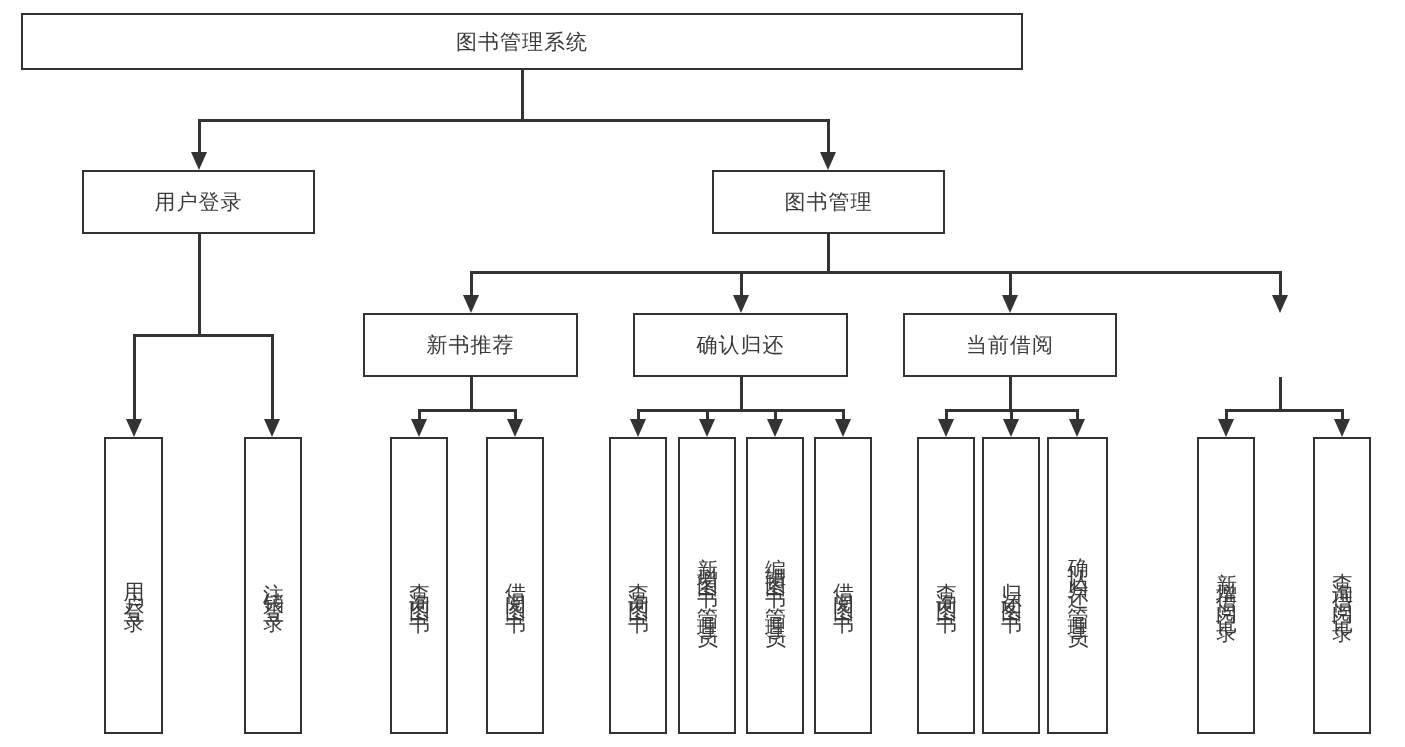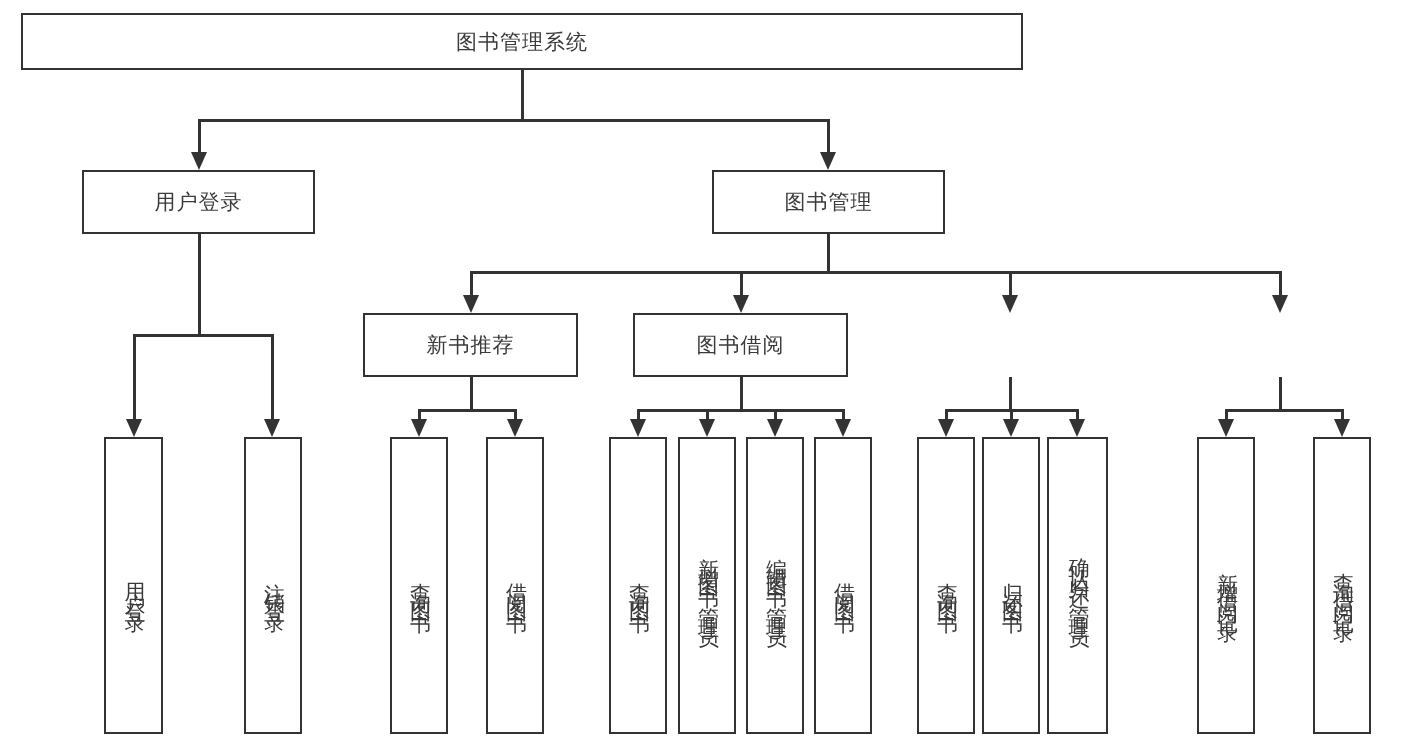--- a/index.html
+++ b/index.html
@@ -1,21 +1,21 @@
 <!DOCTYPE html>
 <html><head>
 <meta charset="utf-8">
 <style>
   html, body { margin: 0; padding: 0; background: #ffffff; }
   #canvas {
     position: relative;
     width: 1405px;
     height: 747px;
     background: #ffffff;
-    font-family: Liberation Mono, monospace;
+    font-family: Liberation Serif, serif;
     overflow: hidden;
   }
   .node {
     position: absolute;
     box-sizing: border-box;
     border: 2.5px solid #333333;
     background: #ffffff;
     display: flex;
     align-items: center;
     justify-content: center;
@@ -82,21 +82,24 @@
     <span>用户登录</span>
   </div>
   <div class="node" style="left:712px; top:170px; width:233px; height:64px;">
     <span>图书管理</span>
   </div>
 
   <div class="node" style="left:363px; top:313px; width:215px; height:64px;">
     <span>新书推荐</span>
   </div>
   <div class="node" style="left:633px; top:313px; width:215px; height:64px;">
-    <span>图书借阅</span>
+    <span>确认归还</span>
+  </div>
+  <div class="node" style="left:903px; top:313px; width:214px; height:64px;">
+    <span>当前借阅</span>
   </div>
 
   <div class="leaf" style="left:104px; top:437px; width:59px; height:297px;">
     <span>用户登录</span>
   </div>
   <div class="leaf" style="left:244px; top:437px; width:58px; height:297px;">
     <span>注销登录</span>
   </div>
 
   <div class="leaf" style="left:390px; top:437px; width:58px; height:297px;">

